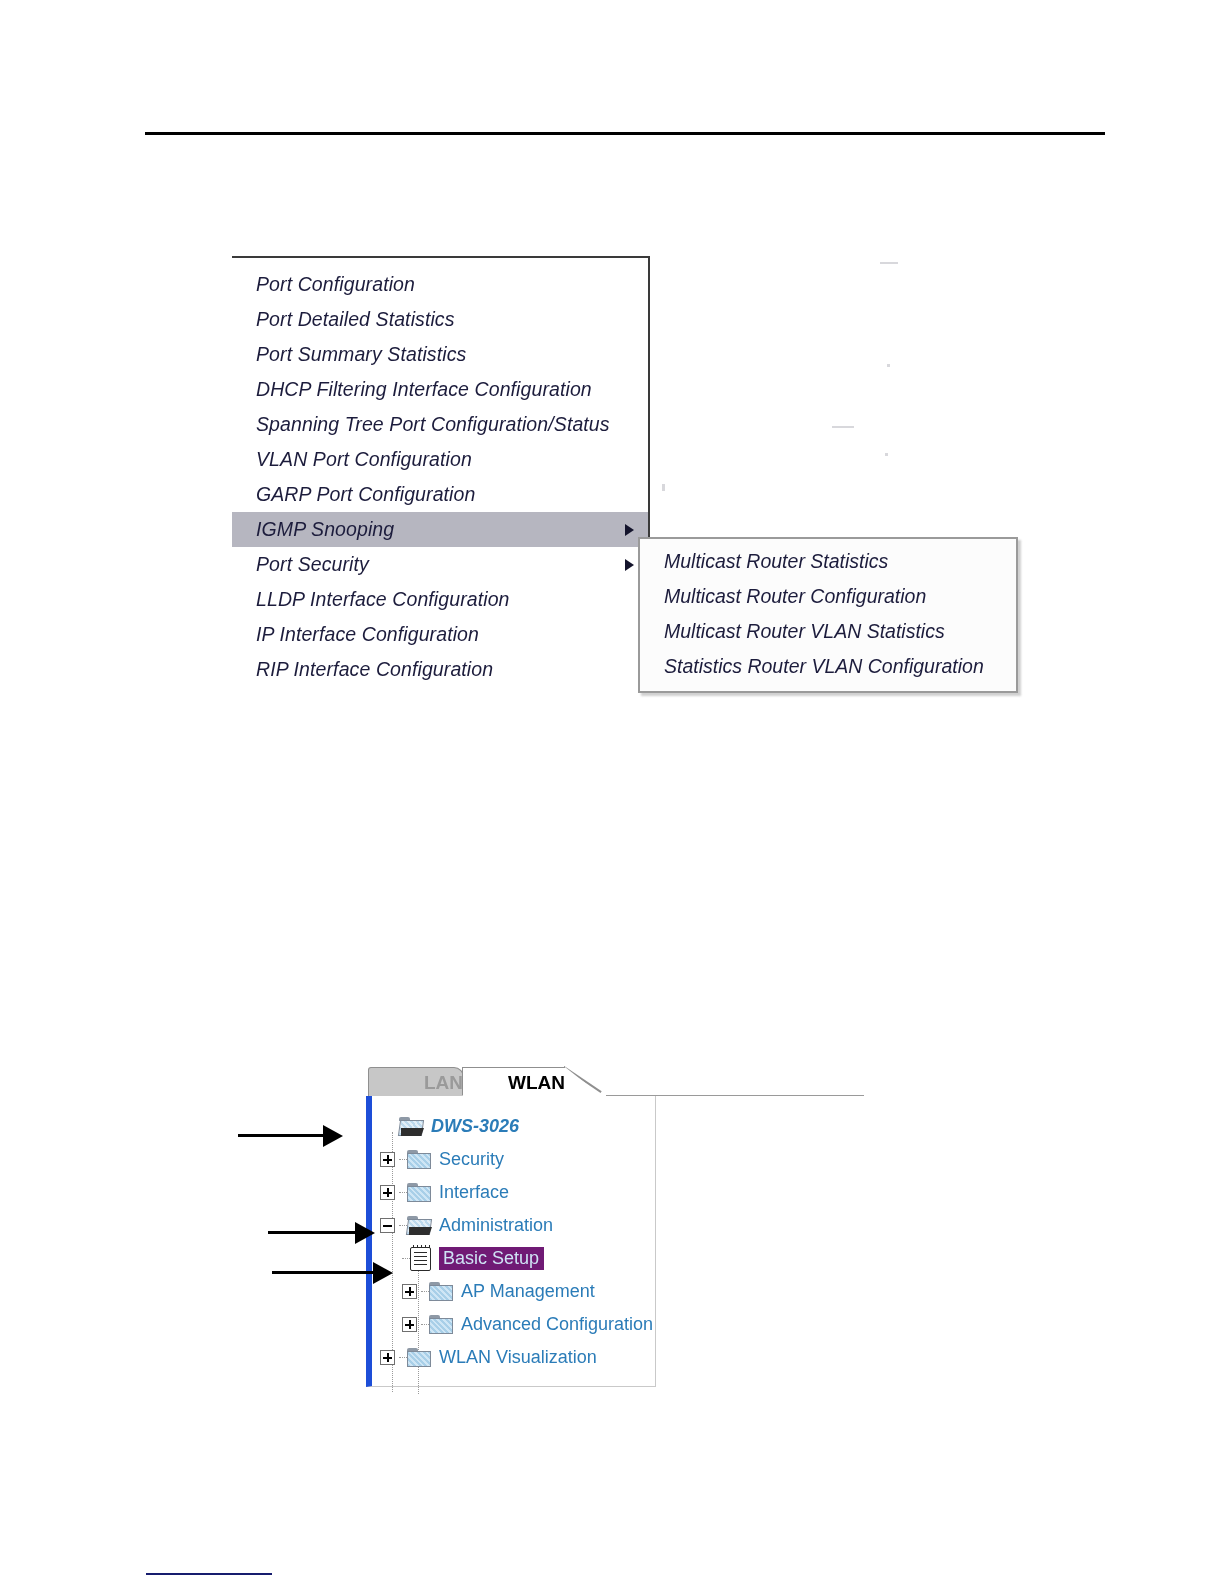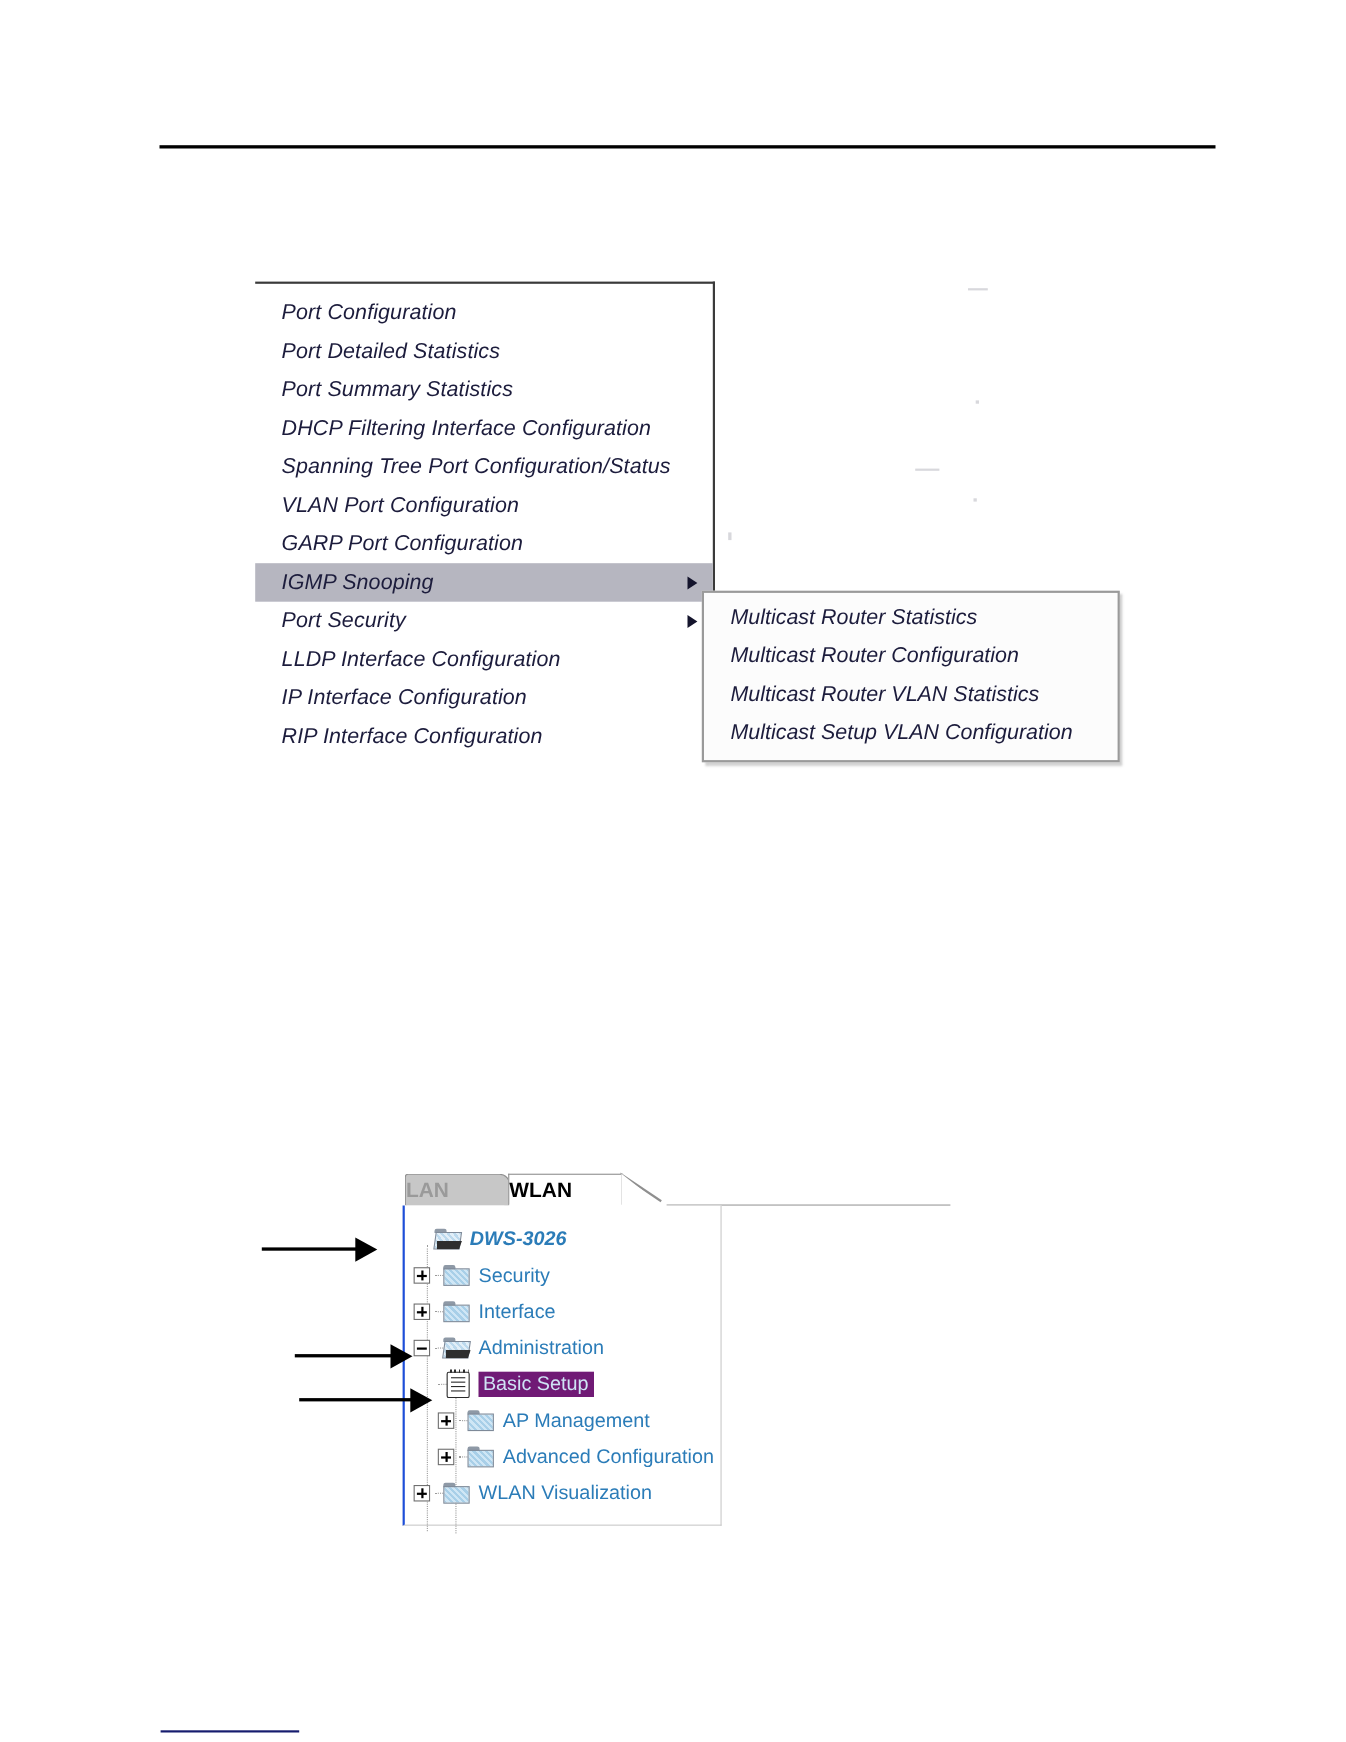--- a/index.html
+++ b/index.html
@@ -109,21 +109,21 @@
     position: relative;
     height: 34px;
     margin-left: 10px;
   }
   .tab {
     position: absolute;
     top: 5px;
     height: 29px;
     font-size: 19px;
     line-height: 29px;
-    text-align: left;
+    text-align: right;
   }
   .tab-lan {
     left: 2px; width: 96px;
     background: #c7c7c7;
     border: 1px solid #8f8f8f;
     border-bottom: none;
     border-radius: 3px 10px 0 0;
     color: #9a9a9a;
     font-weight: bold;
   }
@@ -161,21 +161,21 @@
   }
   .tab-underline {
     position: absolute;
     left: 240px; top: 33px;
     width: 258px; height: 1px;
     background: #9a9a9a;
   }
 
   .tree-body {
     position: relative;
-    border-left: 2px solid #1d4ed8;
+    border-left: 6px solid #1d4ed8;
     border-right: 1px solid #c9c9c9;
     border-bottom: 1px solid #c9c9c9;
     margin-left: 10px;
     width: 290px;
     padding: 14px 0 12px 0;
     background: #ffffff;
   }
 
   .tree-row {
     position: relative;
@@ -378,21 +378,21 @@
     <div class="sub-item">
       <span>Multicast Router Statistics</span>
     </div>
     <div class="sub-item">
       <span>Multicast Router Configuration</span>
     </div>
     <div class="sub-item">
       <span>Multicast Router VLAN Statistics</span>
     </div>
     <div class="sub-item">
-      <span>Multicast Setup VLAN Configuration</span>
+      <span>Statistics Router VLAN Configuration</span>
     </div>
   </div>
 </div>
 
 <div class="tree-figure">
 
   <div class="tab-strip">
     <div class="tab tab-lan">
       <span>LAN</span>
     </div>

